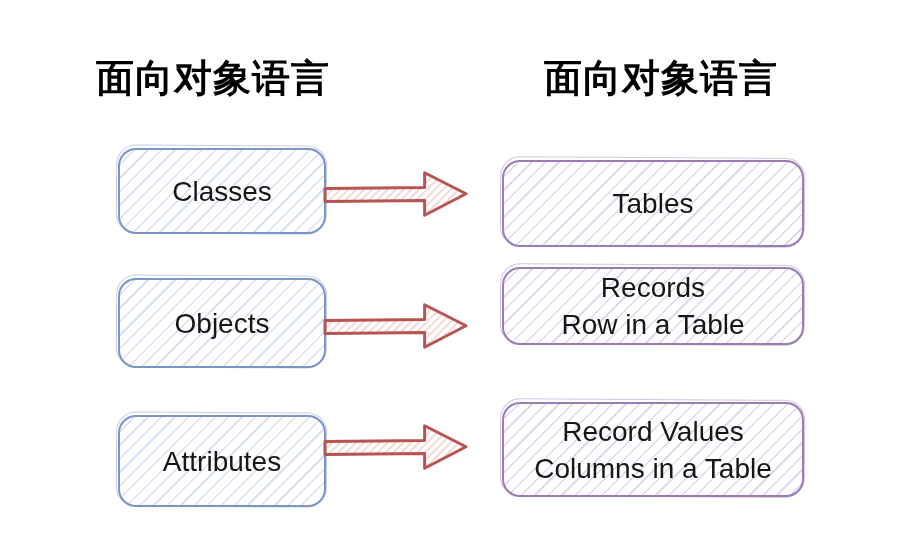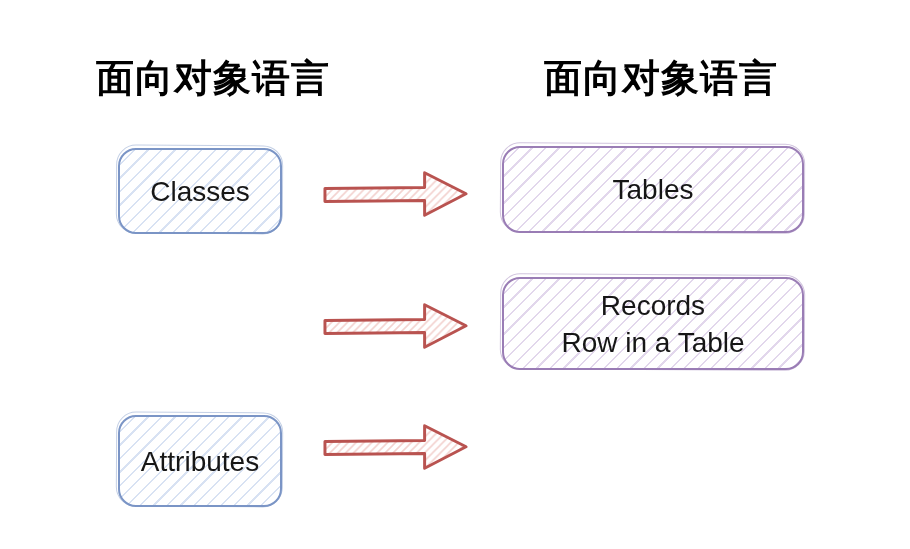--- a/index.html
+++ b/index.html
@@ -42,21 +42,21 @@
     inset: -5px -3px -2px -4px;
     border: 1.6px solid;
     border-color: inherit;
     border-radius: 20px;
     opacity: 0.45;
     transform: rotate(0.35deg);
     pointer-events: none;
   }
   .left-box {
     left: 118px;
-    width: 164px;
+    width: 208px;
     border: 2px solid var(--left-box-border, #7b95c6);
     background-image: repeating-linear-gradient(135deg,
       var(--left-box-hatch, #d8e2f3) 0px,
       var(--left-box-hatch, #d8e2f3) 1.6px,
       transparent 1.6px,
       transparent 9.5px);
   }
   .right-box {
     left: 502px;
     width: 302px;
@@ -107,32 +107,39 @@
   <h1 class="col-title title-left">面向对象语言</h1>
 
   <h1 class="col-title title-right">面向对象语言</h1>
 
   <div class="box left-box" style="top:148px;height:86px">
     <span class="box-label">Classes</span>
   </div>
   <svg class="arrow" style="top:168px" width="148" height="52" viewBox="0 0 150 52">
     <polygon class="arrow-shape" points="3,20.5 104,19.5 104,4.5 146,25.8 104,47.5 104,32.5 3,33.5"></polygon>
   </svg>
-  <div class="box right-box" style="top:146px;height:87px">
+  <div class="box right-box" style="top:160px;height:87px">
     <span class="box-label">Tables</span>
   </div>
 
+  <div class="box left-box" style="top:278px;height:90px">
+    <span class="box-label">Objects</span>
+  </div>
   <svg class="arrow" style="top:300px" width="148" height="52" viewBox="0 0 150 52">
     <polygon class="arrow-shape" points="3,20.5 104,19.5 104,4.5 146,25.8 104,47.5 104,32.5 3,33.5"></polygon>
   </svg>
-  <div class="box right-box" style="top:277px;height:93px">
+  <div class="box right-box" style="top:267px;height:78px">
     <span class="box-label">Records
 Row in a Table</span>
   </div>
 
   <div class="box left-box" style="top:415px;height:92px">
     <span class="box-label">Attributes</span>
   </div>
   <svg class="arrow" style="top:421px" width="148" height="52" viewBox="0 0 150 52">
     <polygon class="arrow-shape" points="3,20.5 104,19.5 104,4.5 146,25.8 104,47.5 104,32.5 3,33.5"></polygon>
   </svg>
+  <div class="box right-box" style="top:402px;height:95px">
+    <span class="box-label">Record Values
+Columns in a Table</span>
+  </div>
 
 </div>
 
 </body></html>

